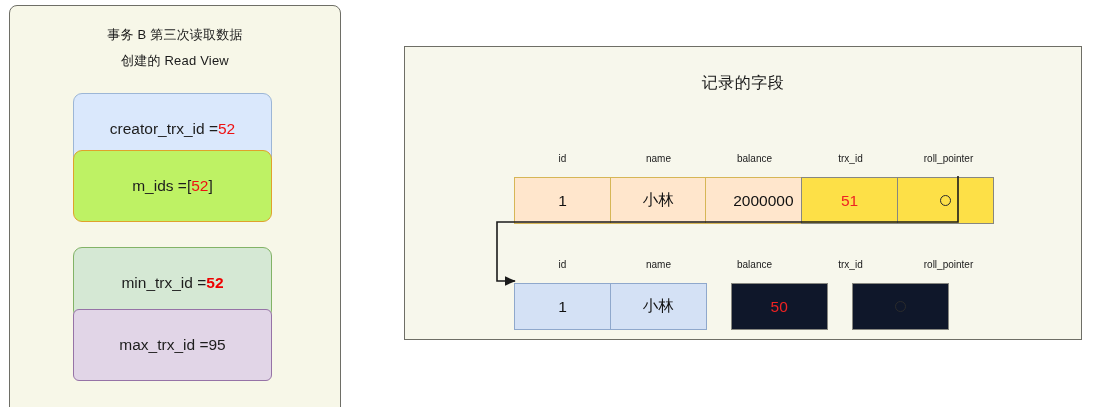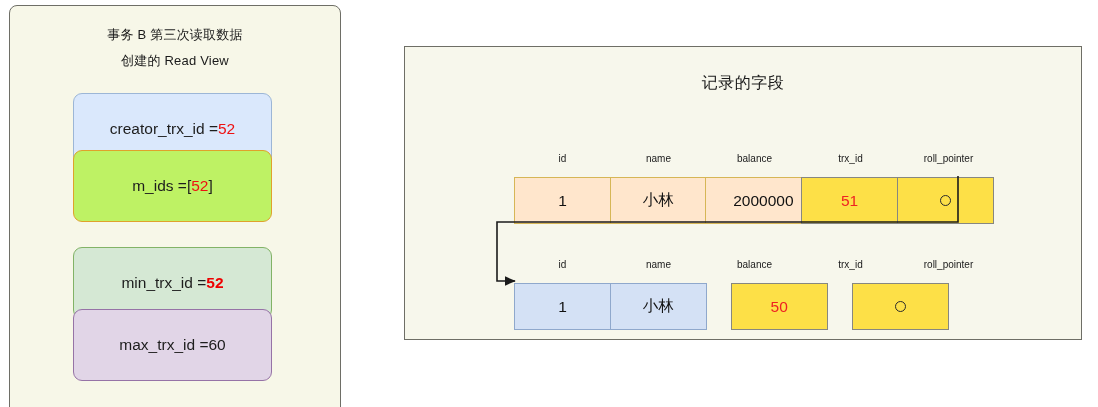--- a/index.html
+++ b/index.html
@@ -53,21 +53,21 @@
     display: flex;
     align-items: center;
     justify-content: center;
     font-size: 15.5px;
     color: #1d1d1d;
     white-space: nowrap;
   }
   .rv-box.blue   { top: 87px;  background: #dae8fc; border-color: #9cb6d6; }
   .rv-box.orange { top: 144px; background: #bef264; border-color: #dfa22b; }
   .rv-box.green  { top: 231px; background: #d5e8d4; border-color: #82b366; margin-top: 10px; }
-  .rv-box.purple { top: 303px; background: #e1d5e7; border-color: #9673a6; }
+  .rv-box.purple { top: 303px; background: #e1d5e7; border-color: #9673a6; border-radius: 6px; }
 
   .val-red      { color: #ee1111; }
   .val-red-bold { color: #ee0000; font-weight: bold; }
   .val-dark     { color: #1d1d1d; }
   .brk          { color: #1d1d1d; }
 
   
   #right-panel {
     position: absolute;
     left: 404px;
@@ -127,21 +127,21 @@
     border-width: 1.3px;
     margin-left: -1.3px;
   }
   .rec-cell:first-child { margin-left: 0; }
 
   
   #rec-block-1 .rec-cell.data { background: #ffe6cc; border-color: #d6b656; }
   #rec-block-1 .rec-cell.meta { background: #fde047; border-color: #878780; }
   
   #rec-block-2 .rec-cell.data { background: #d4e1f5; border-color: #8fa8cc; }
-  #rec-block-2 .rec-cell.meta { background: #fde047; border-color: #878780; margin-left: 24px; }
+  #rec-block-2 .rec-cell.meta { background: #0f172a; border-color: #878780; margin-left: 24px; }
 
   .rec-cell.c-id      { width: 97px; }
   .rec-cell.c-name    { width: 97px; }
   .rec-cell.c-balance { width: 97px; padding-left: 19px; }
   .rec-cell.c-trx     { width: 97px; }
   .rec-cell.c-roll    { width: 97px; }
 
   .trx-val { color: #ee2222; }
 
   .roll-circle {
@@ -186,21 +186,21 @@
   <div class="rv-box green">
     <span>min_trx_id = </span>
       <span class="brk"></span>
       <span class="val-red-bold">52</span>
       <span class="brk"></span>
   </div>
 
   <div class="rv-box purple">
     <span>max_trx_id = </span>
       <span class="brk"></span>
-      <span class="val-dark">60</span>
+      <span class="val-dark">95</span>
       <span class="brk"></span>
   </div>
 </div>
 
 <div id="right-panel">
 
   <div id="right-panel-title">记录的字段</div>
 
   <div class="rec-block" id="rec-block-1">
     <div class="rec-headers">

